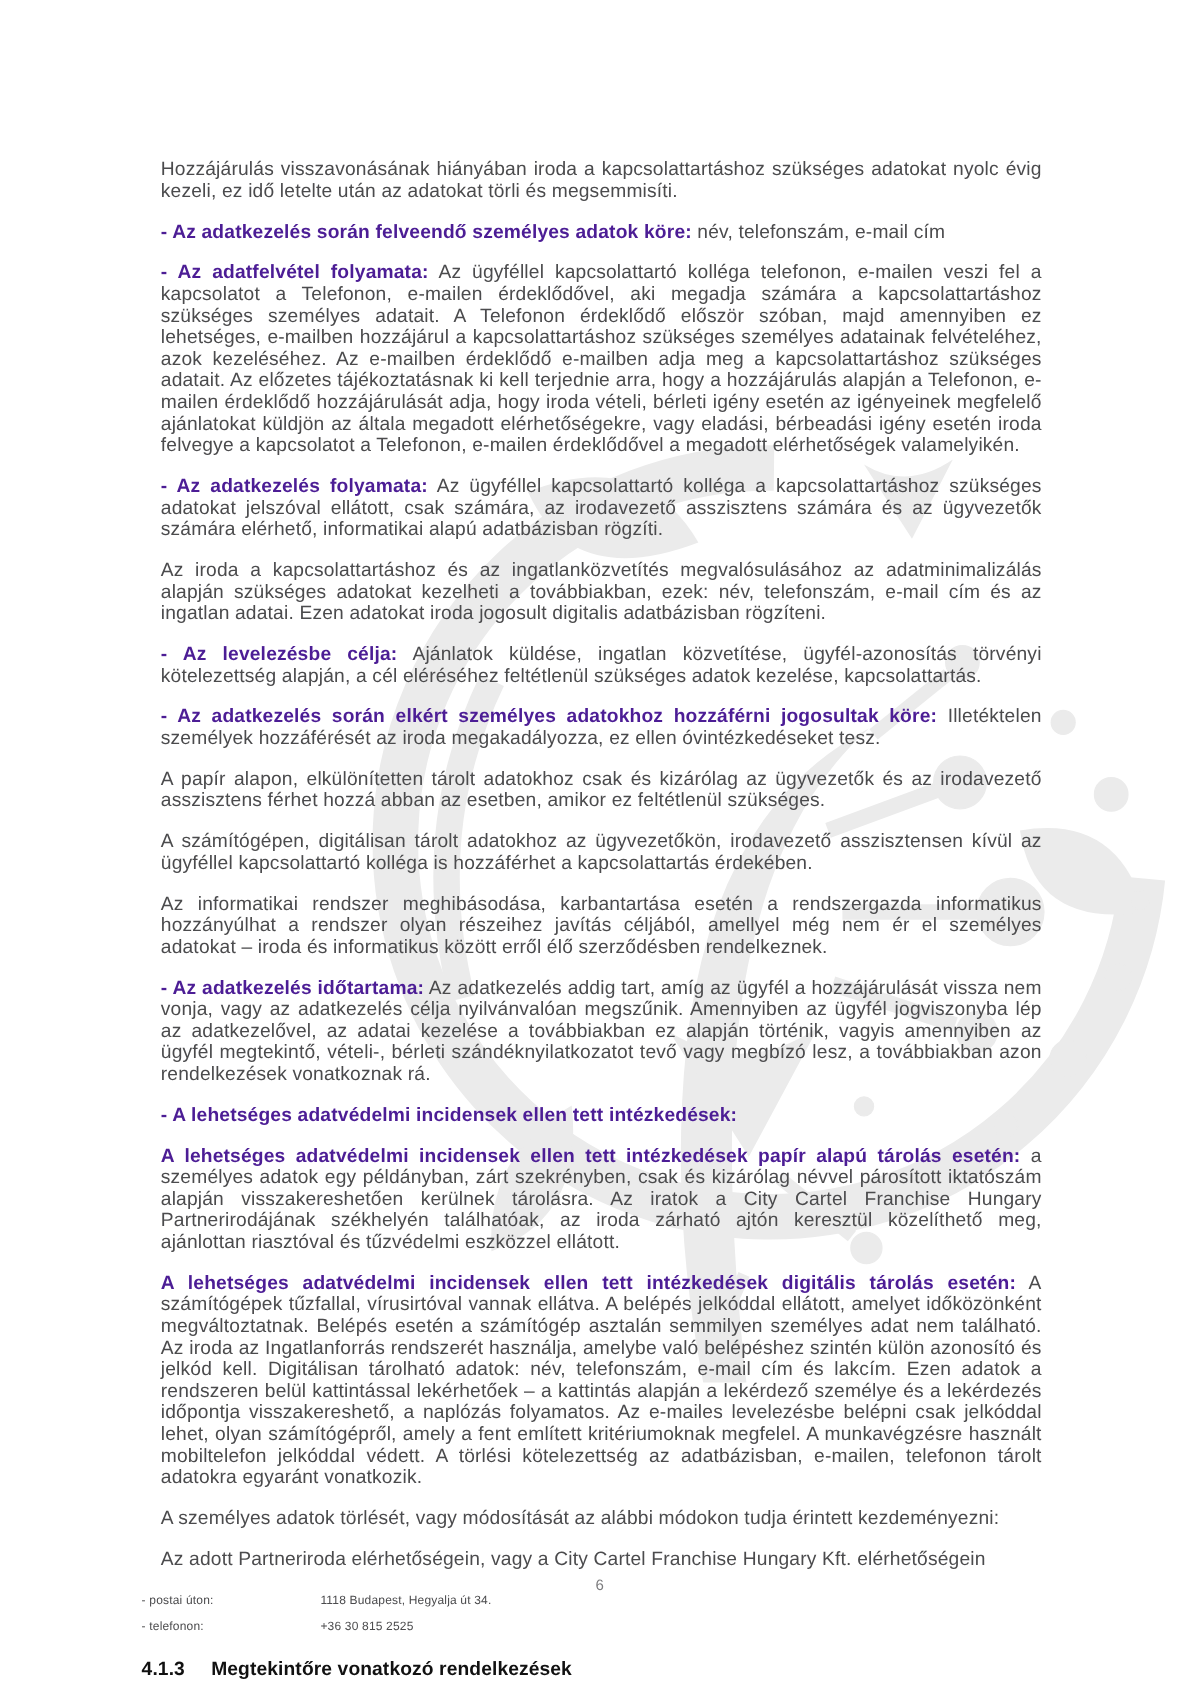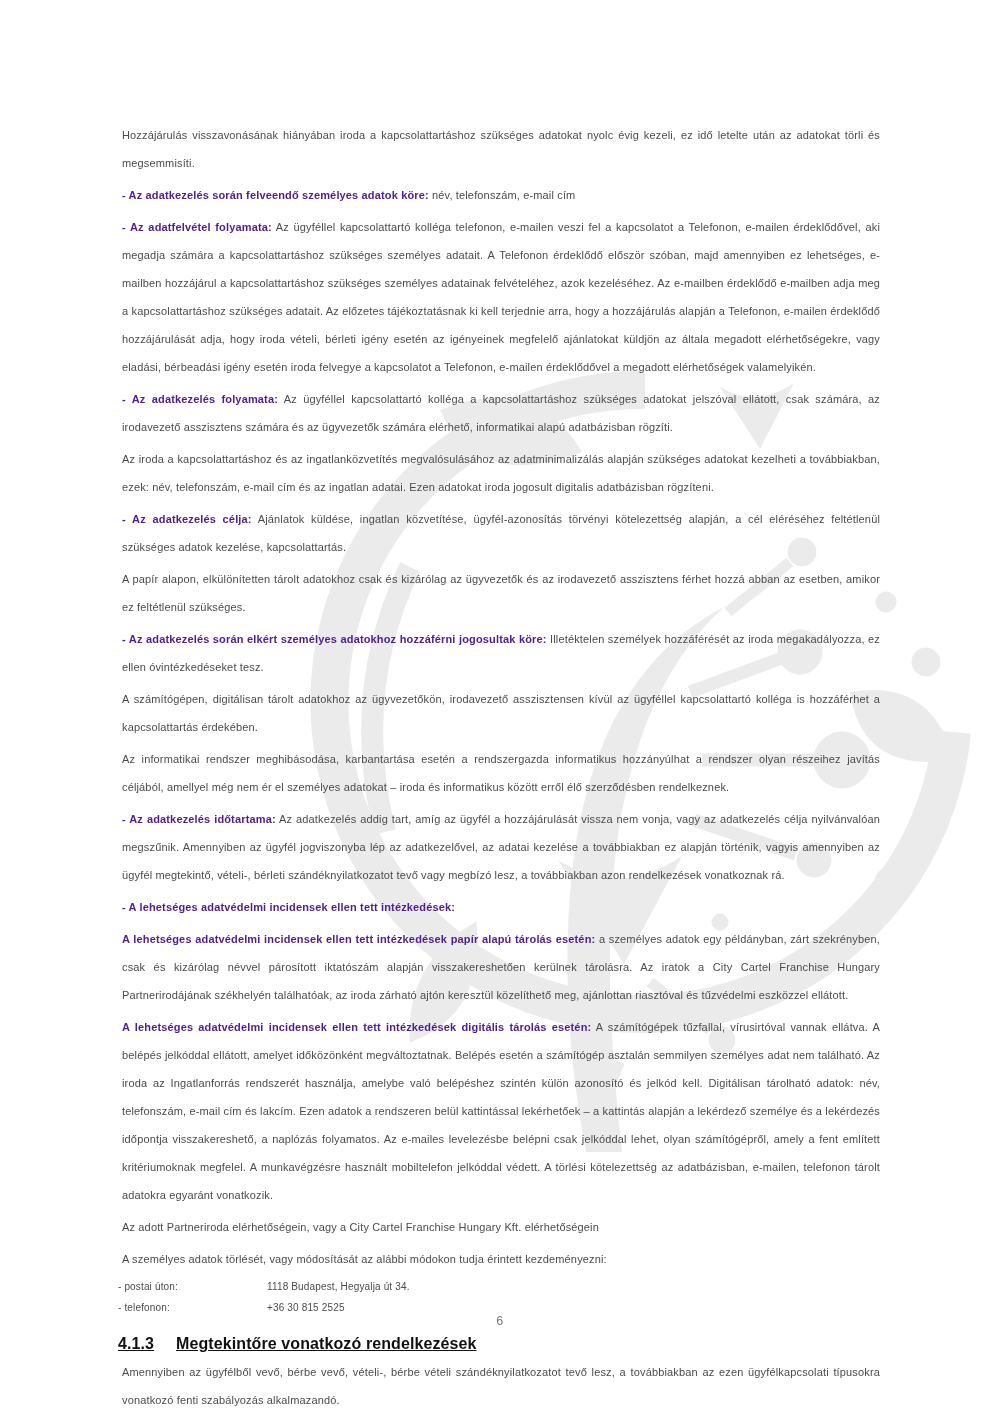--- a/index.html
+++ b/index.html
@@ -16,23 +16,23 @@
     z-index:0;
     pointer-events:none;
   }
   .content{
     position:absolute;
     left:118px;top:117px;
     width:766px;
     z-index:1;
   }
   .para{
-    margin:4px;
-    font-size:11px;
-    line-height:28px;
+    margin:16px;
+    font-size:16px;
+    line-height:18px;
     letter-spacing:0.15px;
     color:#4b4b4d;
     text-align:justify;
   }
   .para strong{
     color:#4c1d95;
     font-weight:700;
   }
   .contact-row{
     display:flex;
@@ -103,40 +103,40 @@
       <path d="M186 560 q-70 40 -66 120 q76 -28 66 -120 z"></path>
     </g>
   </svg>
 
   <main class="content">
       <p class="para">Hozzájárulás visszavonásának hiányában iroda a kapcsolattartáshoz szükséges adatokat nyolc évig kezeli, ez idő letelte után az adatokat törli és megsemmisíti.</p>
       <p class="para"><strong>- Az adatkezelés során felveendő személyes adatok köre:</strong> név, telefonszám, e-mail cím</p>
       <p class="para"><strong>- Az adatfelvétel folyamata:</strong> Az ügyféllel kapcsolattartó kolléga telefonon, e-mailen veszi fel a kapcsolatot a Telefonon, e-mailen érdeklődővel, aki megadja számára a kapcsolattartáshoz szükséges személyes adatait. A Telefonon érdeklődő először szóban, majd amennyiben ez lehetséges, e-mailben hozzájárul a kapcsolattartáshoz szükséges személyes adatainak felvételéhez, azok kezeléséhez. Az e-mailben érdeklődő e-mailben adja meg a kapcsolattartáshoz szükséges adatait. Az előzetes tájékoztatásnak ki kell terjednie arra, hogy a hozzájárulás alapján a Telefonon, e-mailen érdeklődő hozzájárulását adja, hogy iroda vételi, bérleti igény esetén az igényeinek megfelelő ajánlatokat küldjön az általa megadott elérhetőségekre, vagy eladási, bérbeadási igény esetén iroda felvegye a kapcsolatot a Telefonon, e-mailen érdeklődővel a megadott elérhetőségek valamelyikén.</p>
       <p class="para"><strong>- Az adatkezelés folyamata:</strong> Az ügyféllel kapcsolattartó kolléga a kapcsolattartáshoz szükséges adatokat jelszóval ellátott, csak számára, az irodavezető asszisztens számára és az ügyvezetők számára elérhető, informatikai alapú adatbázisban rögzíti.</p>
       <p class="para">Az iroda a kapcsolattartáshoz és az ingatlanközvetítés megvalósulásához az adatminimalizálás alapján szükséges adatokat kezelheti a továbbiakban, ezek: név, telefonszám, e-mail cím és az ingatlan adatai. Ezen adatokat iroda jogosult digitalis adatbázisban rögzíteni.</p>
-      <p class="para"><strong>- Az adatkezelés célja:</strong> Ajánlatok küldése, ingatlan közvetítése, ügyfél-azonosítás törvényi kötelezettség alapján, a cél eléréséhez feltétlenül szükséges adatok kezelése, kapcsolattartás.</p>
+      <p class="para"><strong>- Az levelezésbe célja:</strong> Ajánlatok küldése, ingatlan közvetítése, ügyfél-azonosítás törvényi kötelezettség alapján, a cél eléréséhez feltétlenül szükséges adatok kezelése, kapcsolattartás.</p>
+      <p class="para"><strong>- Az adatkezelés során elkért személyes adatokhoz hozzáférni jogosultak köre:</strong> Illetéktelen személyek hozzáférését az iroda megakadályozza, ez ellen óvintézkedéseket tesz.</p>
       <p class="para">A papír alapon, elkülönítetten tárolt adatokhoz csak és kizárólag az ügyvezetők és az irodavezető asszisztens férhet hozzá abban az esetben, amikor ez feltétlenül szükséges.</p>
-      <p class="para"><strong>- Az adatkezelés során elkért személyes adatokhoz hozzáférni jogosultak köre:</strong> Illetéktelen személyek hozzáférését az iroda megakadályozza, ez ellen óvintézkedéseket tesz.</p>
       <p class="para">A számítógépen, digitálisan tárolt adatokhoz az ügyvezetőkön, irodavezető asszisztensen kívül az ügyféllel kapcsolattartó kolléga is hozzáférhet a kapcsolattartás érdekében.</p>
       <p class="para">Az informatikai rendszer meghibásodása, karbantartása esetén a rendszergazda informatikus hozzányúlhat a rendszer olyan részeihez javítás céljából, amellyel még nem ér el személyes adatokat – iroda és informatikus között erről élő szerződésben rendelkeznek.</p>
       <p class="para"><strong>- Az adatkezelés időtartama:</strong> Az adatkezelés addig tart, amíg az ügyfél a hozzájárulását vissza nem vonja, vagy az adatkezelés célja nyilvánvalóan megszűnik. Amennyiben az ügyfél jogviszonyba lép az adatkezelővel, az adatai kezelése a továbbiakban ez alapján történik, vagyis amennyiben az ügyfél megtekintő, vételi-, bérleti szándéknyilatkozatot tevő vagy megbízó lesz, a továbbiakban azon rendelkezések vonatkoznak rá.</p>
       <p class="para"><strong>- A lehetséges adatvédelmi incidensek ellen tett intézkedések:</strong></p>
       <p class="para"><strong>A lehetséges adatvédelmi incidensek ellen tett intézkedések papír alapú tárolás esetén:</strong> a személyes adatok egy példányban, zárt szekrényben, csak és kizárólag névvel párosított iktatószám alapján visszakereshetően kerülnek tárolásra. Az iratok a City Cartel Franchise Hungary Partnerirodájának székhelyén találhatóak, az iroda zárható ajtón keresztül közelíthető meg, ajánlottan riasztóval és tűzvédelmi eszközzel ellátott.</p>
       <p class="para"><strong>A lehetséges adatvédelmi incidensek ellen tett intézkedések digitális tárolás esetén:</strong> A számítógépek tűzfallal, vírusirtóval vannak ellátva. A belépés jelkóddal ellátott, amelyet időközönként megváltoztatnak. Belépés esetén a számítógép asztalán semmilyen személyes adat nem található. Az iroda az Ingatlanforrás rendszerét használja, amelybe való belépéshez szintén külön azonosító és jelkód kell. Digitálisan tárolható adatok: név, telefonszám, e-mail cím és lakcím. Ezen adatok a rendszeren belül kattintással lekérhetőek – a kattintás alapján a lekérdező személye és a lekérdezés időpontja visszakereshető, a naplózás folyamatos. Az e-mailes levelezésbe belépni csak jelkóddal lehet, olyan számítógépről, amely a fent említett kritériumoknak megfelel. A munkavégzésre használt mobiltelefon jelkóddal védett. A törlési kötelezettség az adatbázisban, e-mailen, telefonon tárolt adatokra egyaránt vonatkozik.</p>
+      <p class="para">A személyes adatok törlését, vagy módosítását az alábbi módokon tudja érintett kezdeményezni:</p>
       <p class="para">Az adott Partneriroda elérhetőségein, vagy a City Cartel Franchise Hungary Kft. elérhetőségein</p>
-      <p class="para">A személyes adatok törlését, vagy módosítását az alábbi módokon tudja érintett kezdeményezni:</p>
       <div class="contact-row">
         <span class="clabel">- postai úton:</span>
         <span class="cvalue">1118 Budapest, Hegyalja út 34.</span>
       </div>
       <div class="contact-row">
         <span class="clabel">- telefonon:</span>
         <span class="cvalue">+36 30 815 2525</span>
       </div>
-      <div class="heading" style=" text-decoration: underline;">
+      <div class="heading" style="">
         <span class="hnum">4.1.3</span>
         <span class="htitle">Megtekintőre vonatkozó rendelkezések</span>
       </div>
       <p class="para">Amennyiben az ügyfélből vevő, bérbe vevő, vételi-, bérbe vételi szándéknyilatkozatot tevő lesz, a továbbiakban az ezen ügyfélkapcsolati típusokra vonatkozó fenti szabályozás alkalmazandó.</p>
     </main>
 
   <div class="page-number">6</div>
 </div>
 
 </body></html>

